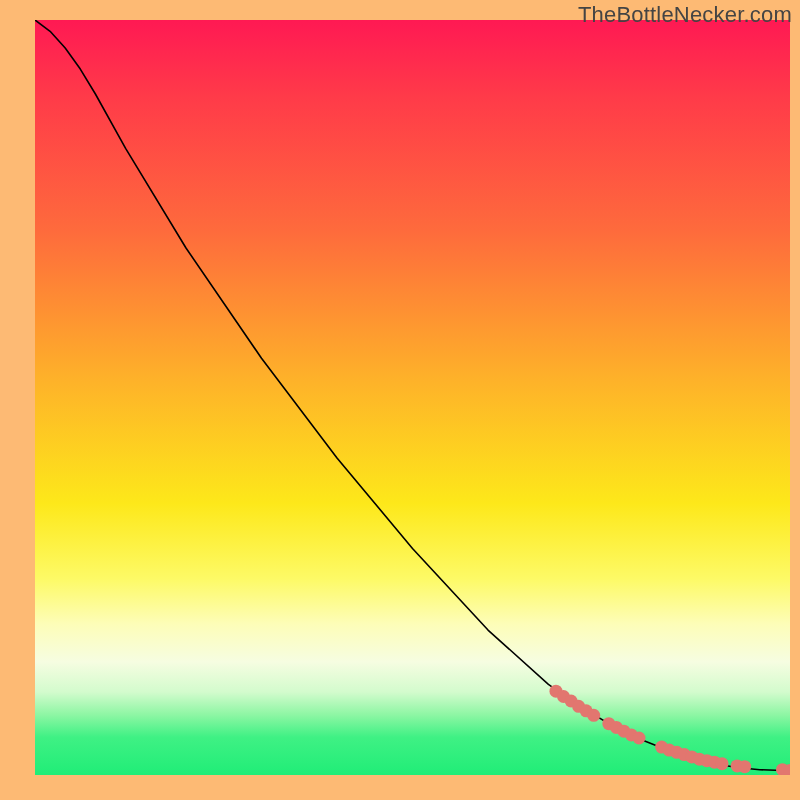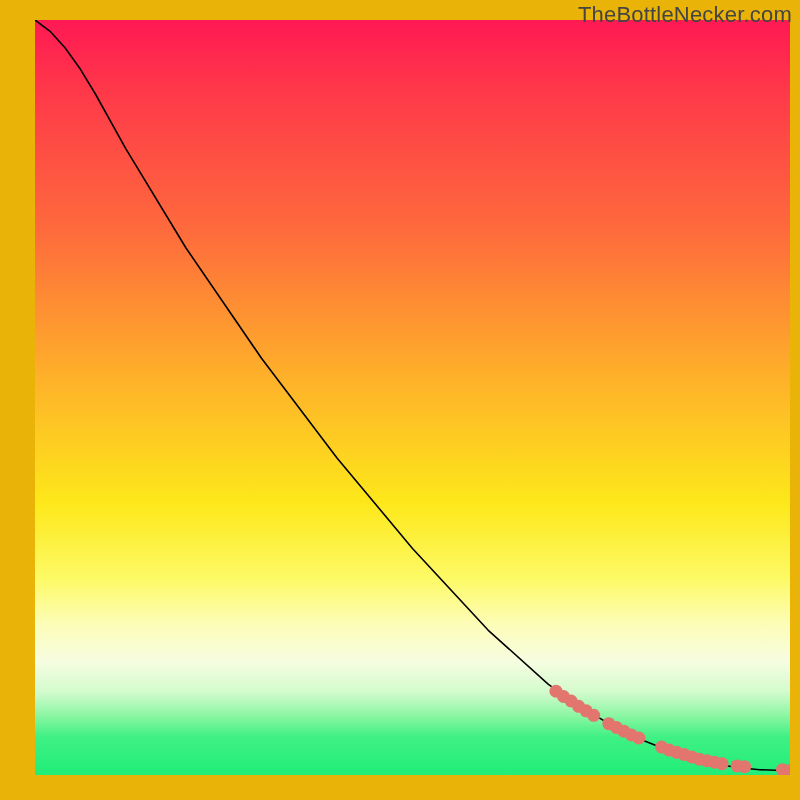--- a/index.html
+++ b/index.html
@@ -8,21 +8,21 @@
     width: 800px;
     height: 800px;
     background: #000;
     overflow: hidden;
     font-family: Arial, Helvetica, sans-serif;
   }
   .frame {
     position: relative;
     width: 800px;
     height: 800px;
-    background: #eab308;
+    background: #fdba74;
   }
   .plot-area {
     position: absolute;
     left: 35px;
     top: 20px;
     width: 755px;
     height: 755px;
     
     background: linear-gradient(to bottom,
       #ff1953 0%,

